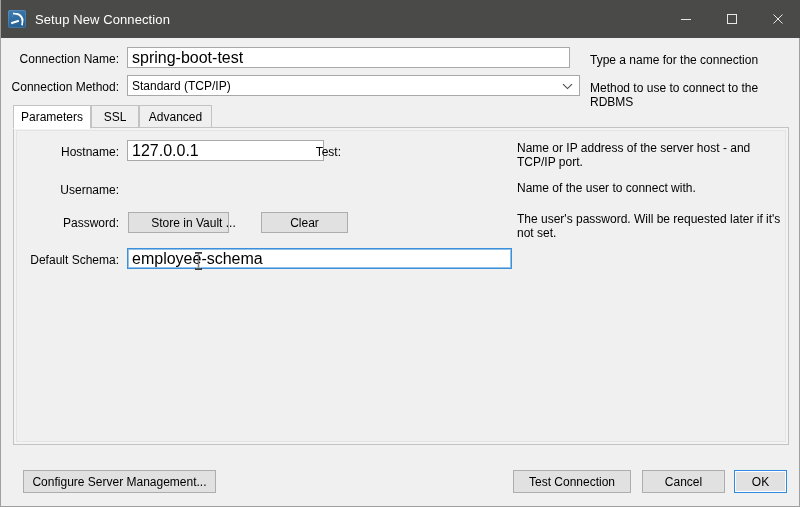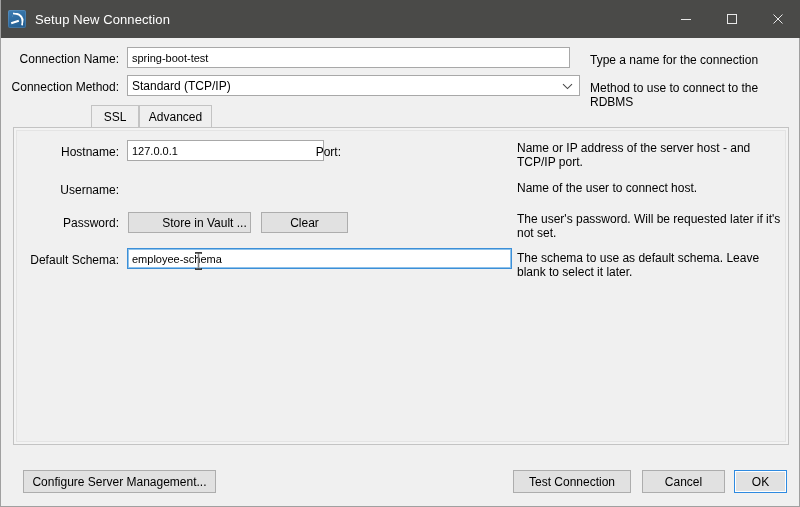--- a/index.html
+++ b/index.html
@@ -95,21 +95,21 @@
     font-size: 12px;
     color: #000;
     white-space: nowrap;
   }
   .field {
     position: absolute;
     box-sizing: border-box;
     background: #ffffff;
     border: 1px solid #a8a8a8;
     font-family: "Liberation Sans", sans-serif;
-    font-size: 11px;
+    font-size: 16px;
     color: #000;
     padding: 0 4px;
     display: flex;
     align-items: center;
     overflow: hidden;
     white-space: nowrap;
   }
   .field.focused {
     border: 1px solid #3c8fd8;
     box-shadow: inset 0 0 0 1px #8fc2ea;
@@ -250,49 +250,48 @@
     <span>Standard (TCP/IP)</span>
     <span class="caret">
       <svg width="11" height="7" viewBox="0 0 11 7">
           <path d="M1 1.2 L5.5 5.6 L10 1.2" stroke="currentColor" stroke-width="1.1" fill="none"></path>
         </svg>
     </span>
   </div>
   <div class="hint" style="left:589px; top:81px; width:210px;">Method to use to connect to the RDBMS</div>
 
   <div class="tabstrip">
+    <div class="tab active" style="left:0; width:78px;">Parameters</div>
     <div class="tab" style="left:78px; width:48px;">SSL</div>
     <div class="tab" style="left:126px; width:73px;">Advanced</div>
   </div>
 
   <div class="tabpanel">
     <div class="tabpanel-inner"></div>
   </div>
 
   <div class="row-label" style="left:20px; top:145px; width:98px; z-index:5;">Hostname:</div>
   <div class="field" style="left:126px; top:140px; width:197px; height:21px; z-index:5;">127.0.0.1</div>
 
-  <div class="row-label" style="left:300px; top:145px; width:40px; z-index:5;">Port:</div>
+  <div class="row-label" style="left:300px; top:145px; width:40px; z-index:5;">Test:</div>
 
   <div class="hint" style="left:516px; top:141px; width:250px; z-index:5;">Name or IP address of the server host - and
 TCP/IP port.</div>
 
   <div class="row-label" style="left:20px; top:183px; width:98px; z-index:5;">Username:</div>
-  <div class="hint" style="left:516px; top:181px; width:250px; z-index:5;">Name of the user to connect host.</div>
+  <div class="hint" style="left:516px; top:181px; width:250px; z-index:5;">Name of the user to connect with.</div>
 
   <div class="row-label" style="left:20px; top:216px; width:98px; z-index:5;">Password:</div>
-  <div class="btn" style="left:127px; top:212px; width:123px; height:21px; z-index:5;padding-left:30px;">Store in Vault ...</div>
+  <div class="btn" style="left:127px; top:212px; width:101px; height:21px; z-index:5;padding-left:30px;">Store in Vault ...</div>
   <div class="btn" style="left:260px; top:212px; width:87px; height:21px; z-index:5;">Clear</div>
   <div class="hint" style="left:516px; top:212px; width:265px; z-index:5;">The user's password. Will be requested later if it's
 not set.</div>
 
   <div class="row-label" style="left:20px; top:253px; width:98px; z-index:5;">Default Schema:</div>
   <div class="field focused" style="left:126px; top:248px; width:385px; height:21px; z-index:5;">employee-schema</div>
-  <div class="hint" style="left:516px; top:251px; width:255px; z-index:5;">The schema to use as default schema. Leave
-blank to select it later.</div>
 
   <div class="btn" style="left:22px; top:470px; width:193px; height:23px;">Configure Server Management...</div>
   <div class="btn" style="left:512px; top:470px; width:118px; height:23px;">Test Connection</div>
   <div class="btn" style="left:641px; top:470px; width:83px; height:23px;">Cancel</div>
   <div class="btn default" style="left:733px; top:470px; width:53px; height:23px;">OK</div>
 
   <div class="ibeam" id="mouse-cursor" style="left: 193px; top: 252px;">
     <svg width="9" height="18" viewBox="0 0 9 18">
       <path d="M1 1 H8 M4.5 1 V17 M1 17 H8" stroke="#000000" stroke-width="1.3" fill="none"></path>
       <path d="M1.6 1.9 H7.4 M4.5 1.9 V16.1 M1.6 16.1 H7.4" stroke="#ffffff" stroke-width="0.5" fill="none"></path>

